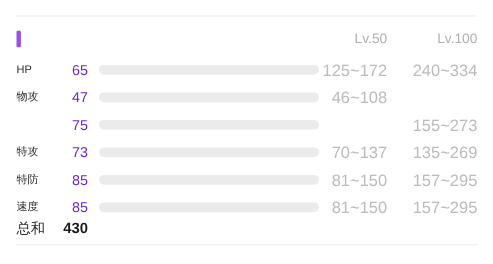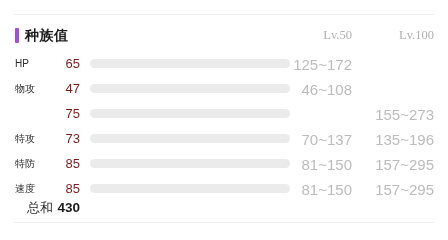--- a/index.html
+++ b/index.html
@@ -59,21 +59,20 @@
     line-height: 18px;
   }
   .col-head {
     position: absolute;
     top: 1px;
     font-size: 12.5px;
     color: #b0b0b0;
     font-weight: normal;
     text-align: right;
     line-height: 17px;
-    font-family: Liberation Serif, serif;
   }
   .col-head.lv50  { left: 290px; width: 62px; }
   .col-head.lv100 { left: 365px; width: 69px; }
 
   
   .rows {
     position: absolute;
     left: 0;
     top: 54px;
     width: 448px;
@@ -92,21 +91,21 @@
     line-height: 16px;
     white-space: nowrap;
   }
   .stat-value {
     position: absolute;
     left: 50px;
     top: 2px;
     width: 30px;
     text-align: right;
     font-size: 13px;
-    color: #7f1d1d;
+    color: #6d28d9;
     line-height: 16px;
   }
   .bar-track {
     position: absolute;
     left: 90px;
     top: 5px;
     width: 200px;
     height: 9px;
     background: #ebebeb;
     border-radius: 5px;
@@ -137,21 +136,20 @@
     width: 448px;
     height: 20px;
   }
   .total-label {
     position: absolute;
     left: 15px;
     top: 0;
     font-size: 13px;
     color: #2b2b2b;
     line-height: 17px;
-    margin-left: 12px;
   }
   .total-value {
     position: absolute;
     left: 50px;
     top: 0;
     width: 30px;
     text-align: right;
     font-size: 13.5px;
     font-weight: bold;
     color: #1c1c1c;
@@ -160,34 +158,34 @@
 </style>
 </head>
 <body>
 
 <div class="panel">
 
   <div class="divider top"></div>
 
   <div class="section-header">
     <span class="accent-bar"></span>
-    <span class="section-title">种族值</span>
     <span class="col-head lv50">Lv.50</span>
     <span class="col-head lv100">Lv.100</span>
   </div>
 
   <div class="rows">
 
     <div class="stat-row">
       <span class="stat-label">HP</span>
       <span class="stat-value">65</span>
       <span class="bar-track">
         <span class="bar-fill" style="width: 36.1%;"></span>
       </span>
       <span class="range lv50">125~172</span>
+      <span class="range lv100">240~334</span>
     </div>
 
     <div class="stat-row">
       <span class="stat-label">物攻</span>
       <span class="stat-value">47</span>
       <span class="bar-track">
         <span class="bar-fill" style="width: 26.1%;"></span>
       </span>
       <span class="range lv50">46~108</span>
     </div>
@@ -200,21 +198,21 @@
       <span class="range lv100">155~273</span>
     </div>
 
     <div class="stat-row">
       <span class="stat-label">特攻</span>
       <span class="stat-value">73</span>
       <span class="bar-track">
         <span class="bar-fill" style="width: 40.6%;"></span>
       </span>
       <span class="range lv50">70~137</span>
-      <span class="range lv100">135~196</span>
+      <span class="range lv100">135~269</span>
     </div>
 
     <div class="stat-row">
       <span class="stat-label">特防</span>
       <span class="stat-value">85</span>
       <span class="bar-track">
         <span class="bar-fill" style="width: 47.2%;"></span>
       </span>
       <span class="range lv50">81~150</span>
       <span class="range lv100">157~295</span>

